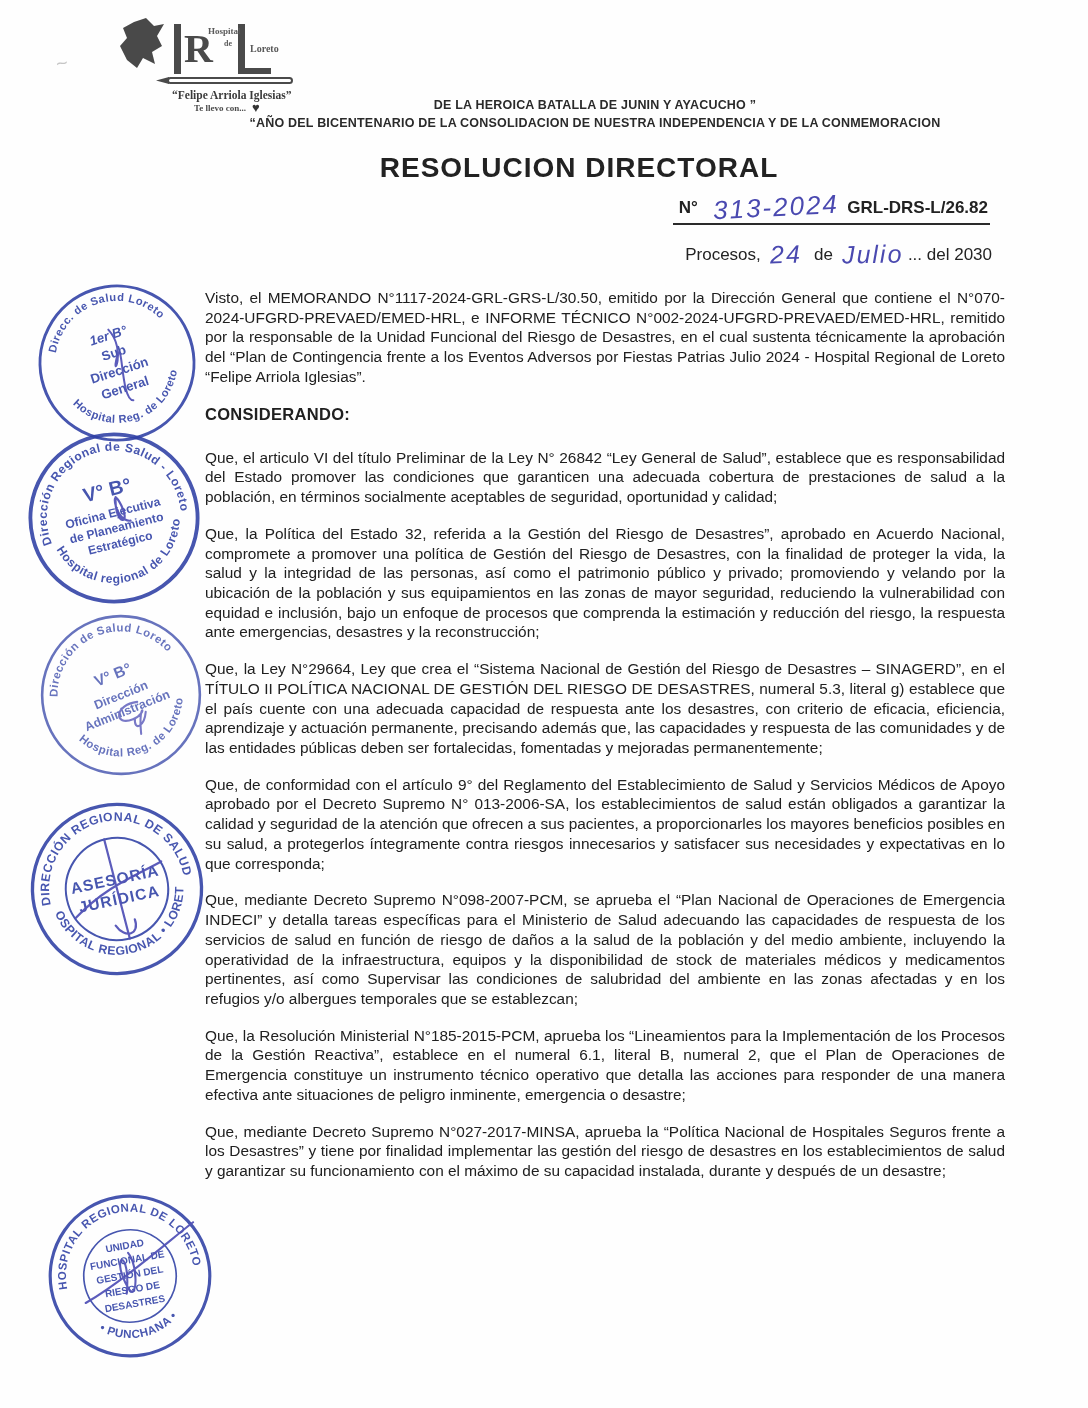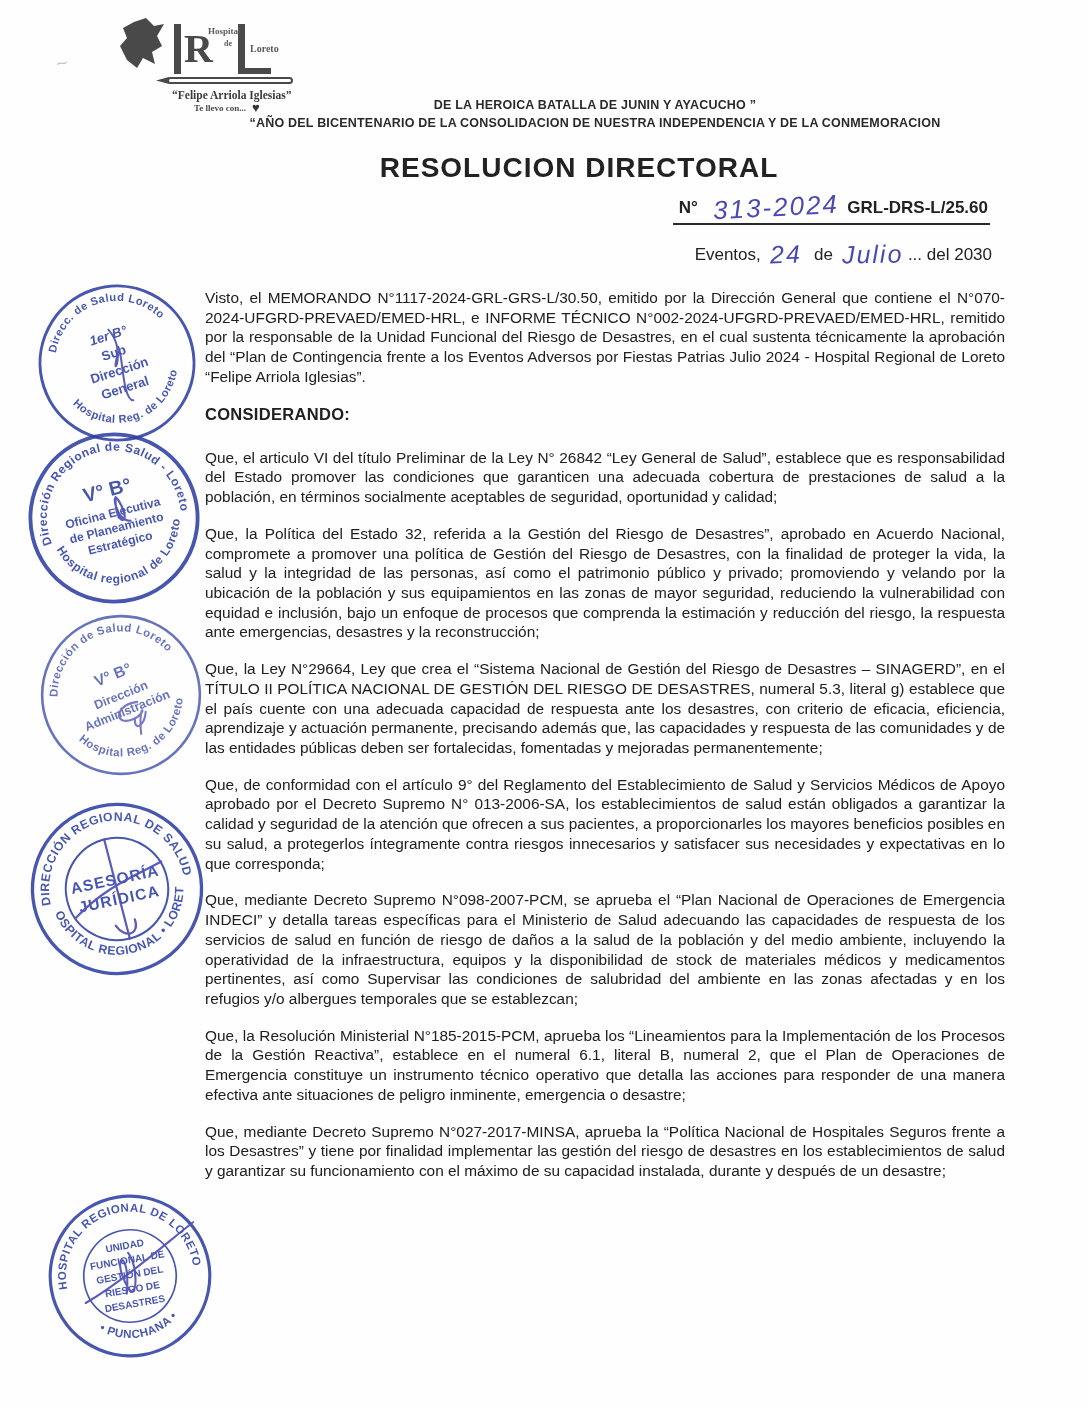--- a/index.html
+++ b/index.html
@@ -82,25 +82,25 @@
   <div class="year-quote">
     <div>DE LA HEROICA BATALLA DE JUNIN Y AYACUCHO ”</div>
     <div>“AÑO DEL BICENTENARIO DE LA CONSOLIDACION DE NUESTRA INDEPENDENCIA Y DE LA CONMEMORACION</div>
   </div>
 
   <div class="doc-title">RESOLUCION DIRECTORAL</div>
 
   <div class="res-number">
     <span>N°</span>
     <span class="hand num">313-2024</span>
-    <span>GRL-DRS-L/25.60</span>
+    <span>GRL-DRS-L/26.82</span>
   </div>
 
   <div class="dateline">
-    <span>Eventos,</span>
+    <span>Procesos,</span>
     <span class="hand day">24</span>
     <span>de</span>
     <span class="hand month">Julio</span>
     <span>... del 2030</span>
   </div>
 
   <main class="doc-body">
     <p><span class="b">Visto,</span><span> el MEMORANDO N°1117-2024-GRL-GRS-L/30.50, emitido por la Dirección General que contiene el N°070-2024-UFGRD-PREVAED/EMED-HRL, e INFORME TÉCNICO N°002-2024-UFGRD-PREVAED/EMED-HRL, remitido por la responsable de la Unidad Funcional del Riesgo de Desastres, en el cual sustenta técnicamente la aprobación del </span><span class="b">“Plan de Contingencia frente a los Eventos Adversos por Fiestas Patrias Julio 2024 - Hospital Regional de Loreto “Felipe Arriola Iglesias”.</span></p>
 
     <div class="considerando">CONSIDERANDO:</div>

